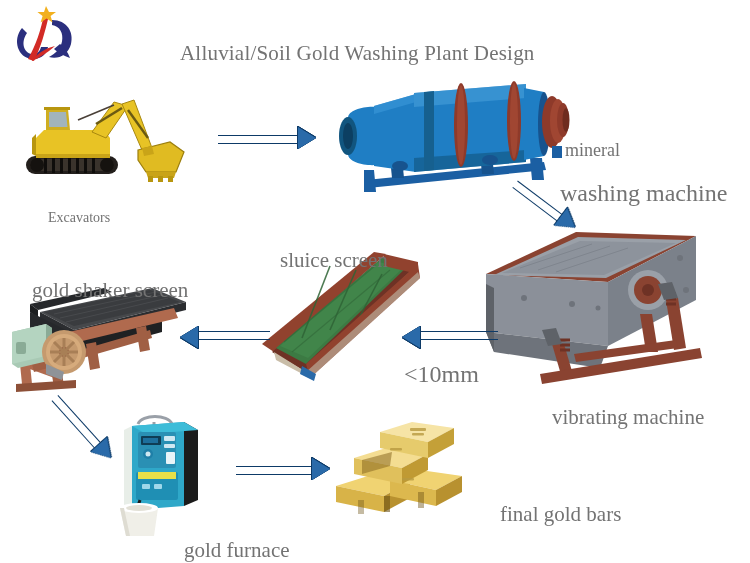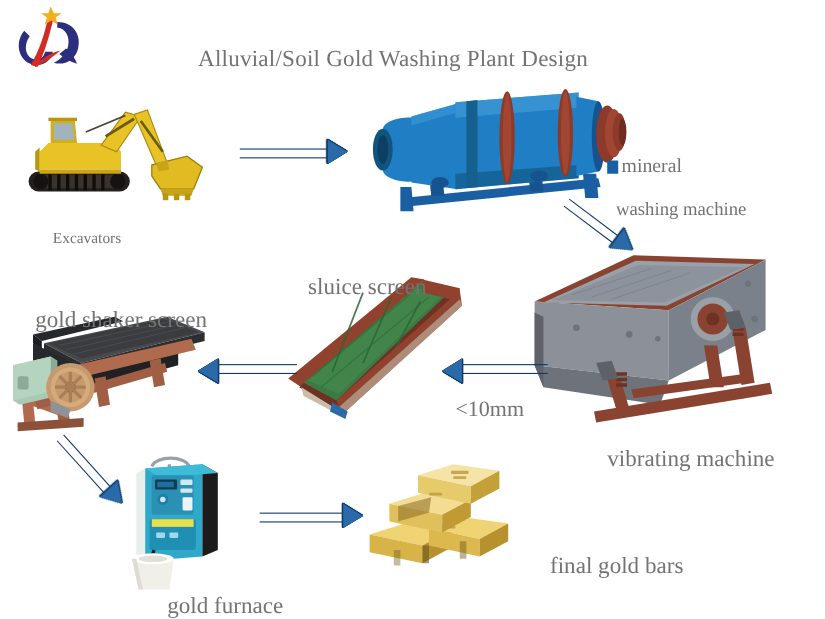--- a/index.html
+++ b/index.html
@@ -143,21 +143,21 @@
   <ellipse cx="222" cy="60" rx="10" ry="26" fill="#8e3a2a"></ellipse>
   <ellipse cx="228" cy="59" rx="8" ry="22" fill="#a04632"></ellipse>
   <ellipse cx="233" cy="58" rx="6" ry="17" fill="#8e3a2a"></ellipse>
   <ellipse cx="236" cy="58" rx="3.5" ry="12" fill="#6f2c1f"></ellipse>
   <path d="M222 84 L232 84 L232 96 L222 96 Z" fill="#1b5fa3"></path>
 
   <ellipse cx="70" cy="104" rx="8" ry="5" fill="#17538e"></ellipse>
   <ellipse cx="160" cy="98" rx="8" ry="5" fill="#17538e"></ellipse>
 </svg>
 <div class="lbl" style="left:565px;top:120px;font-size:18px;">mineral</div>
-<div class="lbl" style="left:560px;top:160px;font-size:17px;">washing machine</div>
+<div class="lbl" style="left:560px;top:160px;font-size:24px;">washing machine</div>
 
 <div class="arrow" style="left:516px;top:172px;width:80px;height:22px;transform:rotate(37deg);">
   <div class="shaft" style="width:58px;"></div>
   <div class="head" style="left:56px;"></div>
 </div>
 
 <svg id="vibscreen" class="abs" viewBox="0 0 265 160">
 
   <path d="M6 46 L96 4 L216 8 L128 54 Z" fill="#8a4331"></path>
   <path d="M14 47 L98 9 L206 12 L126 50 Z" fill="#9aa0a8"></path>
@@ -200,21 +200,21 @@
 
   <path d="M62 102 L76 100 L82 116 L68 118 Z" fill="#5e6268"></path>
   <path d="M178 56 L192 54 L198 70 L184 72 Z" fill="#5e6268"></path>
 </svg>
 <div class="lbl" style="left:552px;top:385px;font-size:21px;">vibrating machine</div>
 
 <div class="arrow" style="left:400px;top:326px;width:98px;height:22px;transform:rotate(180deg);transform-origin:50% 50%;">
   <div class="shaft" style="width:80px;"></div>
   <div class="head" style="left:78px;"></div>
 </div>
-<div class="lbl" style="left:414px;top:341px;font-size:20px;">&lt;10mm</div>
+<div class="lbl" style="left:404px;top:341px;font-size:24px;">&lt;10mm</div>
 
 <svg id="sluice" class="abs" viewBox="0 0 170 135">
 
   <path d="M4 96 L116 4 L128 6 L16 104 Z" fill="#91422e"></path>
 
   <path d="M14 104 L126 8 L160 16 L48 124 Z" fill="#6e3225"></path>
 
   <path d="M18 100 L124 10 L152 16 L48 116 Z" fill="#3c7a43"></path>
   <path d="M22 98 L120 14 L146 19 L50 110 Z" fill="#41854a"></path>
 
@@ -325,21 +325,21 @@
   <rect x="32" y="76" width="8" height="5" rx="1" fill="#9fd8ea"></rect>
   <rect x="44" y="76" width="8" height="5" rx="1" fill="#9fd8ea"></rect>
 
   <path d="M30 92 L26 104 L46 108" stroke="#1b1b1b" stroke-width="3" fill="none"></path>
 
   <path d="M10 100 L48 100 L44 128 L16 128 Z" fill="#f0efe8"></path>
   <ellipse cx="29" cy="100" rx="19" ry="5" fill="#ffffff"></ellipse>
   <ellipse cx="29" cy="100" rx="13" ry="3" fill="#e2e0d6"></ellipse>
   <path d="M10 100 L16 128 L20 128 L14 100 Z" fill="#dedcd2"></path>
 </svg>
-<div class="lbl" style="left:152px;top:518px;font-size:21px;">gold furnace</div>
+<div class="lbl" style="left:184px;top:518px;font-size:21px;">gold furnace</div>
 
 <div class="arrow" style="left:236px;top:458px;width:100px;height:22px;">
   <div class="shaft" style="width:78px;"></div>
   <div class="head" style="left:76px;"></div>
 </div>
 
 <svg id="goldbars" class="abs" viewBox="0 0 160 100">
 
   <path d="M4 66 L36 56 L78 62 L52 76 Z" fill="#f0d372"></path>
   <path d="M4 66 L52 76 L52 92 L4 82 Z" fill="#d8b348"></path>

